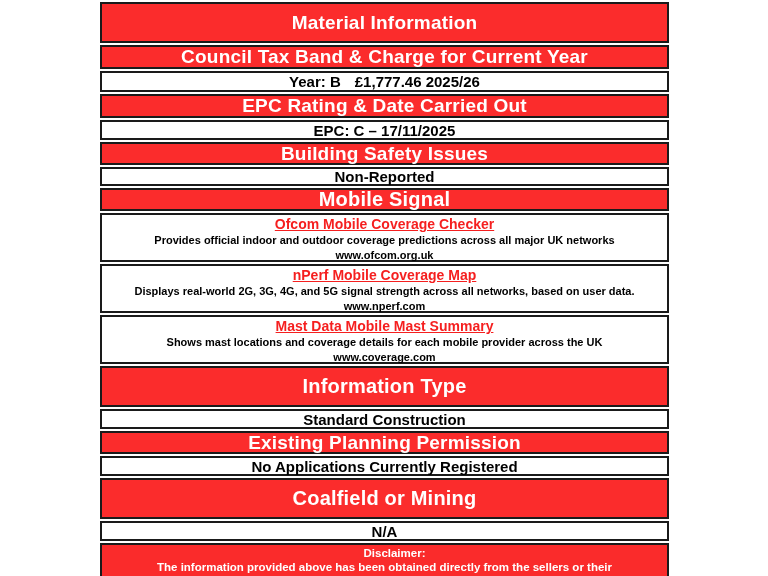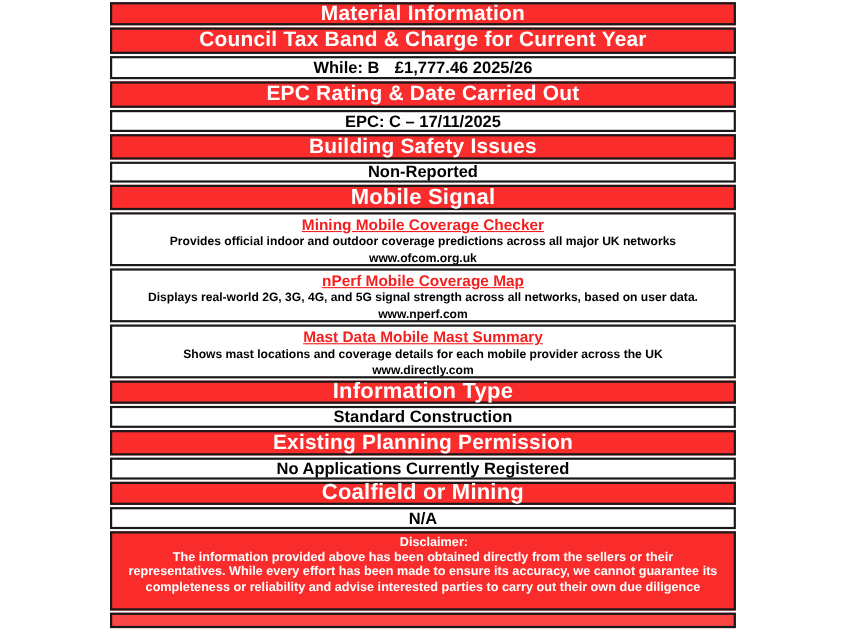--- a/index.html
+++ b/index.html
@@ -22,21 +22,21 @@
     box-sizing:border-box;width:569px;
     border:2px solid var(--border-black);
     margin-bottom:2px;background:#ffffff;
     display:flex;align-items:center;justify-content:center;
     text-align:center;color:var(--text-black);
   }
   .band{background:var(--band-red);color:var(--text-white);}
   .fs19{font-size:19px;letter-spacing:.2px;}
   .fs20{font-size:20px;letter-spacing:.2px;}
   .fs15{font-size:15px;}
-  .h25{height:21px}.h24{height:24px}.h23{height:23px}.h26{height:23px}
+  .h25{height:41px}.h24{height:24px}.h23{height:23px}.h26{height:23px}
   .h21{height:21px}.h20{height:20px}.h19{height:19px}.h18{height:20px}
   .mlink{height:49px;flex-direction:column;justify-content:flex-start;padding-top:1px;}
   .mlink-title{
     font-size:14px;color:var(--link-red);
     text-decoration:underline;line-height:17px;cursor:pointer;
   }
   .mlink-desc,.mlink-url{font-size:11px;line-height:15px;color:var(--text-black);}
   .value-gap{display:inline-block;width:14px;}
   .disclaimer{
     height:72px;background:var(--disclaimer-red);color:var(--text-white);
@@ -49,51 +49,51 @@
 <title>Material Information</title></head>
 <body>
 
 <div class="sheet">
 
   <div class="row band h25 fs19">Material Information</div>
 
   <div class="row band h24 fs19">Council Tax Band &amp; Charge for Current Year</div>
 
   <div class="row h21 fs15">
-    <span>While: B</span>
+    <span>Year: B</span>
     <span class="value-gap"></span>
     <span>£1,777.46 2025/26</span>
   </div>
 
   <div class="row band h24 fs19">EPC Rating &amp; Date Carried Out</div>
 
   <div class="row h20 fs15">EPC: C – 17/11/2025</div>
 
   <div class="row band h23 fs19">Building Safety Issues</div>
 
   <div class="row h19 fs15">Non-Reported</div>
 
   <div class="row band h26 fs20">Mobile Signal</div>
 
   <div class="row mlink">
-    <span class="mlink-title">Mining Mobile Coverage Checker</span>
+    <span class="mlink-title">Ofcom Mobile Coverage Checker</span>
     <span class="mlink-desc">Provides official indoor and outdoor coverage predictions across all major UK networks</span>
     <span class="mlink-url">www.ofcom.org.uk</span>
   </div>
 
   <div class="row mlink">
     <span class="mlink-title">nPerf Mobile Coverage Map</span>
     <span class="mlink-desc">Displays real-world 2G, 3G, 4G, and 5G signal strength across all networks, based on user data.</span>
     <span class="mlink-url">www.nperf.com</span>
   </div>
 
   <div class="row mlink">
     <span class="mlink-title">Mast Data Mobile Mast Summary</span>
     <span class="mlink-desc">Shows mast locations and coverage details for each mobile provider across the UK</span>
-    <span class="mlink-url">www.directly.com</span>
+    <span class="mlink-url">www.coverage.com</span>
   </div>
 
   <div class="row band h25 fs20">Information Type</div>
 
   <div class="row h20 fs15">Standard Construction</div>
 
   <div class="row band h26 fs19">Existing Planning Permission</div>
 
   <div class="row h20 fs15">No Applications Currently Registered</div>
 

